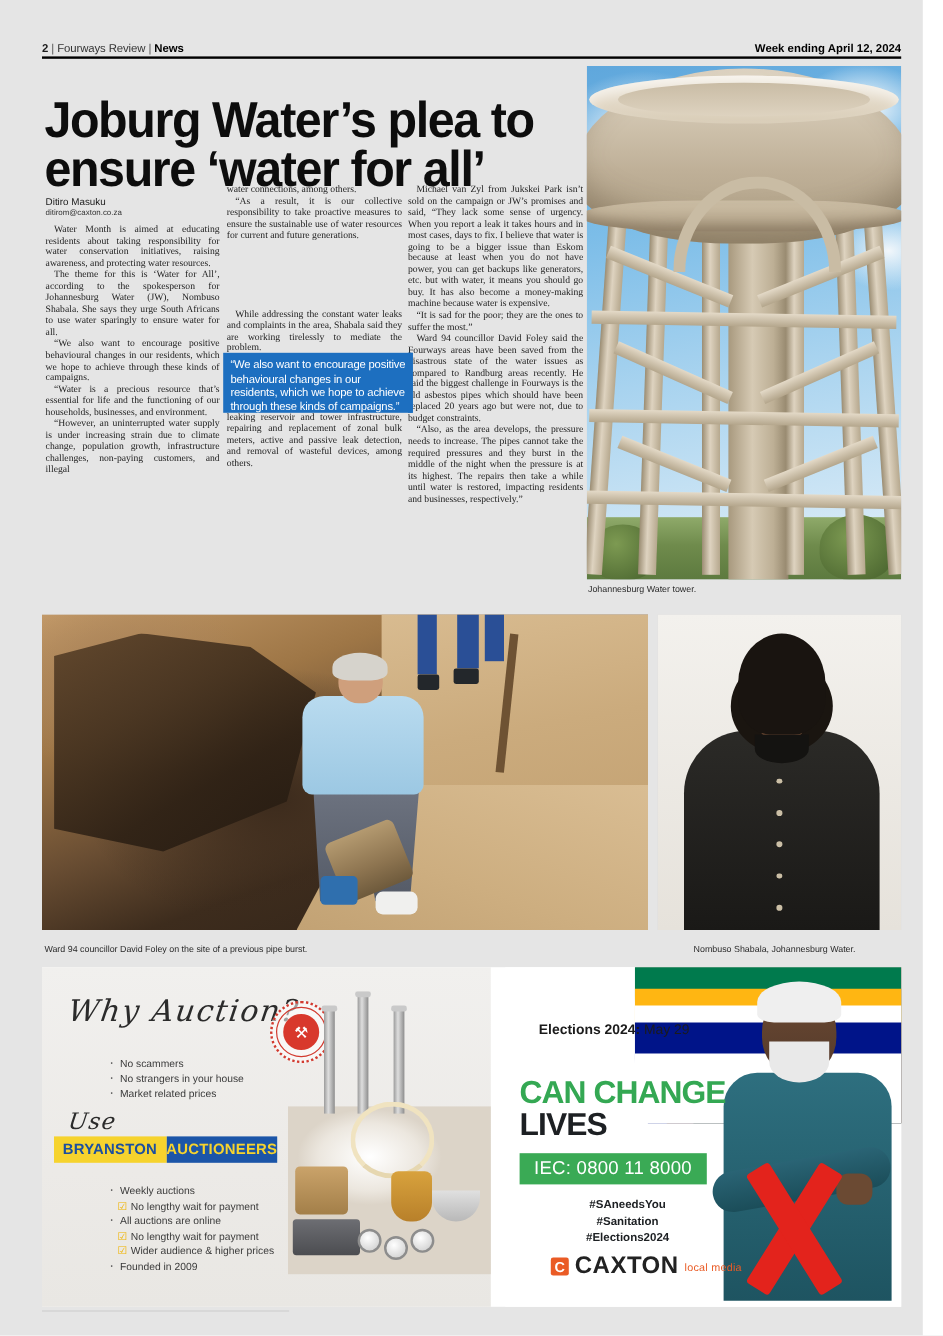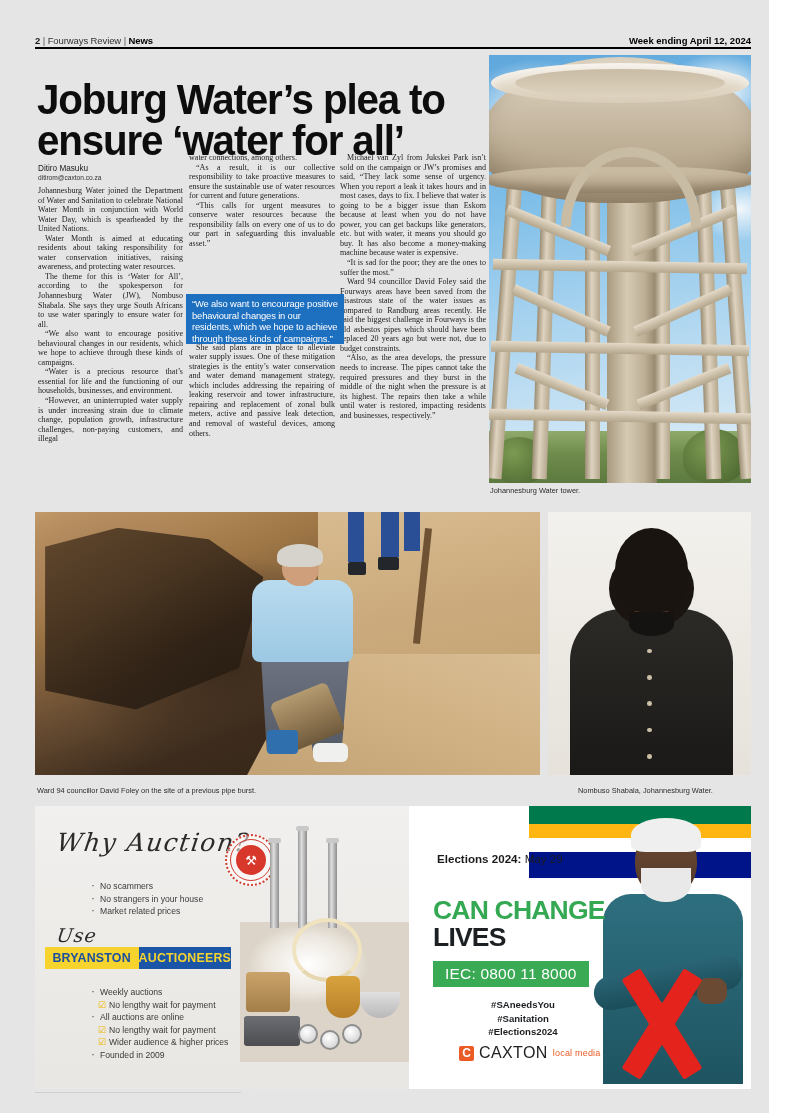--- a/index.html
+++ b/index.html
@@ -205,36 +205,36 @@
   .ev-torso{position:absolute;left:6px;top:78px;width:140px;height:190px;border-radius:28px 28px 0 0;
     background:linear-gradient(180deg,#2e6f7f,#1e5461);}
   .ev-arm{position:absolute;top:150px;width:150px;height:34px;border-radius:18px;
     background:linear-gradient(180deg,#2a6475,#1b4d59);}
   .ev-hand{position:absolute;width:30px;height:26px;border-radius:10px;background:#6b4a33;}
   .ev-x{position:absolute;right:30px;bottom:6px;width:118px;height:118px;}
   .ev-x i{position:absolute;left:50%;top:0;width:22px;height:118px;margin-left:-11px;
     background:#e3231c;border-radius:3px;}
   .ev-x i:first-child{transform:rotate(32deg);}
   .ev-x i:last-child{transform:rotate(-32deg);}
-  .ev-kicker{position:absolute;left:16px;top:46px;font-size:11.6px;color:#1b1b1b;}
+  .ev-kicker{position:absolute;left:28px;top:46px;font-size:11.6px;color:#1b1b1b;}
   .ev-kicker b{font-weight:bold;}
   .ev-h1{position:absolute;left:12px;top:64px;font-size:26.5px;font-weight:bold;
     color:#1d2023;letter-spacing:-.8px;line-height:26px;}
   .ev-h2{position:absolute;left:12px;top:91px;font-size:26.5px;font-weight:bold;
     color:#34a853;letter-spacing:-.8px;line-height:26px;}
   .ev-h3{position:absolute;left:12px;top:118px;font-size:26.5px;font-weight:bold;
     color:#1d2023;letter-spacing:-.8px;line-height:26px;}
   .ev-iec{position:absolute;left:12px;top:155px;height:26px;background:#3aaa55;color:#fff;
     display:flex;align-items:center;padding:0 12px;font-size:15.5px;letter-spacing:.2px;}
   .ev-tags{position:absolute;left:12px;top:192px;width:180px;text-align:center;
     font-size:9.6px;font-weight:bold;color:#1d2023;line-height:13.5px;}
   .ev-caxton{position:absolute;left:38px;top:238px;display:flex;align-items:center;gap:5px;}
   .ev-cmark{width:15px;height:15px;background:#ea5b25;border-radius:2px;color:#fff;
     font-size:12px;font-weight:bold;display:flex;align-items:center;justify-content:center;}
-  .ev-cname{font-size:16px;color:#222;letter-spacing:.4px;}
+  .ev-cname{font-size:20px;color:#222;letter-spacing:.4px;font-weight:bold;}
   .ev-csub{font-size:9px;color:#ea5b25;letter-spacing:.2px;}
   .ad-rule{position:absolute;left:35px;top:1092px;width:206px;height:1px;background:#cfcfcf;}
 </style>
 </head>
 <body>
 
 <div class="page">
 
   <div class="masthead">
     <div class="mh-left">
@@ -252,32 +252,30 @@
     <span>Joburg Water’s plea to</span><br>
     <span>ensure ‘water for all’</span>
   </h1>
 
   <div class="byline">
     <div class="name">Ditiro Masuku</div>
     <div class="mail">ditirom@caxton.co.za</div>
   </div>
 
   <div class="col" id="col1">
-    <p>Johannesburg Water joined the Department of Water and Sanitation to celebrate National Water Month in conjunction with World Water Day, which is spearheaded by the United Nations.</p>
     <p class="ind">Water Month is aimed at educating residents about taking responsibility for water conservation initiatives, raising awareness, and protecting water resources.</p>
     <p class="ind">The theme for this is ‘Water for All’, according to the spokesperson for Johannesburg Water (JW), Nombuso Shabala. She says they urge South Africans to use water sparingly to ensure water for all.</p>
     <p class="ind">“We also want to encourage positive behavioural changes in our residents, which we hope to achieve through these kinds of campaigns.</p>
     <p class="ind">“Water is a precious resource that’s essential for life and the functioning of our households, businesses, and environment.</p>
     <p class="ind">“However, an uninterrupted water supply is under increasing strain due to climate change, population growth, infrastructure challenges, non-paying customers, and illegal</p>
   </div>
 
   <div class="col" id="col2">
     <p>water connections, among others.</p>
     <p class="ind">“As a result, it is our collective responsibility to take proactive measures to ensure the sustainable use of water resources for current and future generations.</p>
-    <p class="ind">“This calls for urgent measures to conserve water resources because the responsibility falls on every one of us to do our part in safeguarding this invaluable asset.”</p>
     <div style="height:56px"></div>
     <p class="ind">While addressing the constant water leaks and complaints in the area, Shabala said they are working tirelessly to mediate the problem.</p>
     <p class="ind">She said plans are in place to alleviate water supply issues. One of these mitigation strategies is the entity’s water conservation and water demand management strategy, which includes addressing the repairing of leaking reservoir and tower infrastructure, repairing and replacement of zonal bulk meters, active and passive leak detection, and removal of wasteful devices, among others.</p>
   </div>
 
   <div class="col" id="col3">
     <p class="ind">Michael van Zyl from Jukskei Park isn’t sold on the campaign or JW’s promises and said, “They lack some sense of urgency. When you report a leak it takes hours and in most cases, days to fix. I believe that water is going to be a bigger issue than Eskom because at least when you do not have power, you can get backups like generators, etc. but with water, it means you should go buy. It has also become a money-making machine because water is expensive.</p>
     <p class="ind">“It is sad for the poor; they are the ones to suffer the most.”</p>
     <p class="ind">Ward 94 councillor David Foley said the Fourways areas have been saved from the disastrous state of the water issues as compared to Randburg areas recently. He said the biggest challenge in Fourways is the old asbestos pipes which should have been replaced 20 years ago but were not, due to budget constraints.</p>
     <p class="ind">“Also, as the area develops, the pressure needs to increase. The pipes cannot take the required pressures and they burst in the middle of the night when the pressure is at its highest. The repairs then take a while until water is restored, impacting residents and businesses, respectively.”</p>

